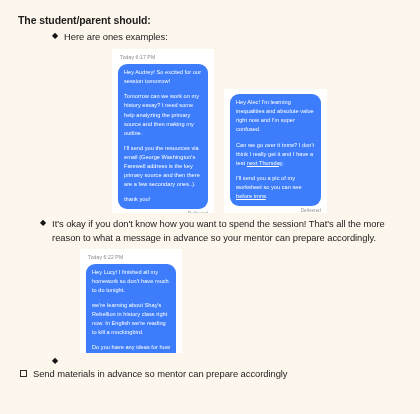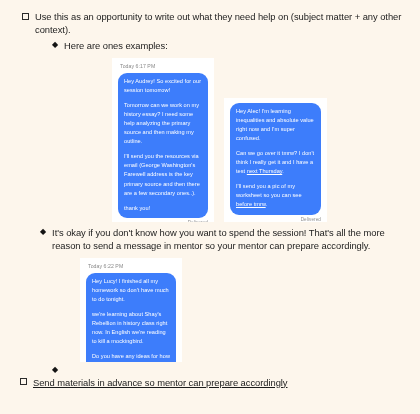--- a/index.html
+++ b/index.html
@@ -33,21 +33,21 @@
   .li {
     display: flex;
     align-items: flex-start;
     font-size: 9.4px;
     line-height: 1.42;
     letter-spacing: -0.05px;
   }
   .li-check { margin-left: 10px; }
   .li-diamond { margin-left: 40px; }
   .li-diamond2 { margin-left: 28px; }
-  .li-bottom { margin-left: 8px; margin-top: 2px; text-decoration: underline; }
+  .li-bottom { margin-left: 8px; margin-top: 2px; }
 
   .bullet-box {
     width: 7px;
     height: 7px;
     border: 1px solid #2b2b2b;
     box-sizing: border-box;
     flex: 0 0 auto;
     margin-top: 2.5px;
     margin-right: 6px;
     background: transparent;
@@ -129,25 +129,22 @@
     display: flex;
     margin-left: 40px;
     margin-top: 2px;
   }
 </style>
 </head>
 <body>
 
 <div class="page">
 
+  <div class="heading">The student/parent should:</div>
 
-  <div class="li li-check">
-    <span class="bullet-box"></span>
-    <span class="li-text">Use this as an opportunity to write out what they need help on (subject matter + any other context).</span>
-  </div>
 
   <div class="li li-diamond" style="margin-top:2px;">
     <span class="bullet-diamond">◆</span>
     <span class="li-text">Here are ones examples:</span>
   </div>
 
   <div class="chat-row">
 
     <div class="chat-panel panel-a">
       <div class="chat-time">Today 6:17 PM</div>
@@ -166,21 +163,21 @@
         <p>Can we go over it tmrw? I don't think I really get it and I have a test <span class="ul">next Thursday</span>.</p>
         <p>I'll send you a pic of my worksheet so you can see <span class="ul">before tmrw</span>.</p>
       </div>
       <div class="delivered">Delivered</div>
     </div>
 
   </div>
 
   <div class="li li-diamond2 para-block">
     <span class="bullet-diamond">◆</span>
-    <span class="li-text">It's okay if you don't know how you want to spend the session! That's all the more reason to send a message in mentor so your mentor can prepare accordingly.</span>
+    <span class="li-text">It's okay if you don't know how you want to spend the session! That's all the more reason to what a message in advance so your mentor can prepare accordingly.</span>
   </div>
 
   <div class="chat-row-2">
     <div class="chat-panel-2">
       <div class="chat-time">Today 6:22 PM</div>
       <div class="bubble">
         <p>Hey Lucy! I finished all my homework so don't have much to do tonight.</p>
         <p>we're learning about Shay's Rebellion in history class right now. In English we're reading to kill a mockingbird.</p>
         <p>Do you have any ideas for how we should use tmrw's session?</p>
       </div>

